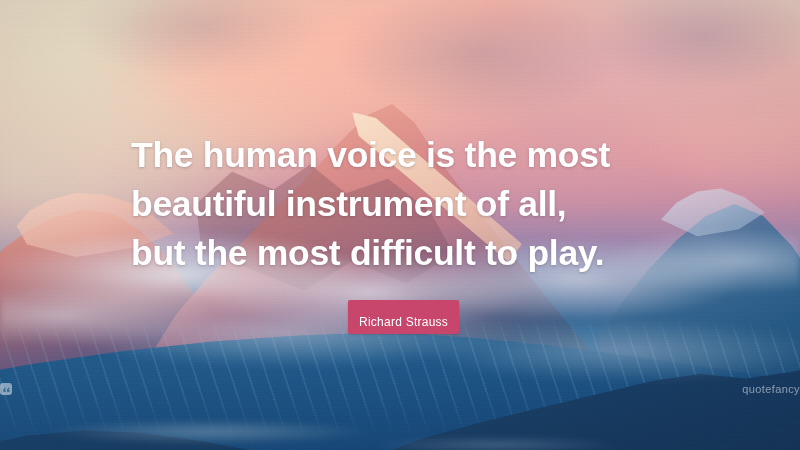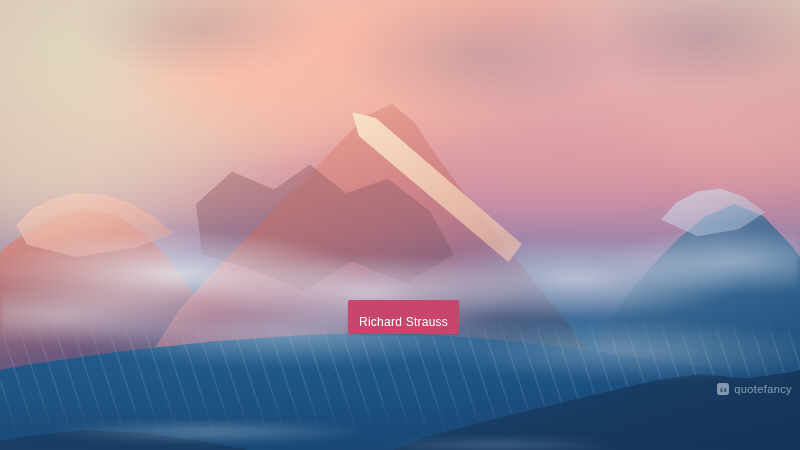--- a/index.html
+++ b/index.html
@@ -225,25 +225,25 @@
     color: #ffffff;
     font-size: 12px;
     font-weight: 400;
     letter-spacing: 0.25px;
     line-height: 13px;
     box-shadow: 0 1px 2px rgba(40,20,40,0.18);
   }
 
   .watermark {
     position: absolute;
-    left: 0; right: 8px;
+    left: 0; right: 0;
     top: 383px;
     display: flex;
     align-items: center;
-    justify-content: flex-end;
+    justify-content: space-between;
     gap: 5px;
     opacity: 0.55;
   }
   .wm-logo {
     width: 12px; height: 12px;
     border-radius: 3px;
     background: #dfe6ee;
     display: flex;
     align-items: center;
     justify-content: center;
@@ -281,20 +281,23 @@
   <div class="mtn mtn-fore-left"></div>
 
   <div class="layer cloudband"></div>
   <div class="layer cloudband2"></div>
   <div class="layer cloudwisp"></div>
   <div class="layer grade"></div>
   <div class="layer grain"></div>
 
   <div class="content">
 
+    <div class="quote">The human voice is the most
+beautiful instrument of all,
+but the most difficult to play.</div>
 
     <div class="author-badge">Richard Strauss</div>
 
     <div class="watermark">
       <span class="wm-logo">
         <svg width="9" height="9" viewBox="0 0 9 9" aria-hidden="true">
           <path d="M1.2 5.9 C1.2 4.2 2.0 3.0 3.5 2.4 L3.9 3.3 C3.1 3.7 2.7 4.2 2.7 4.9 L3.7 4.9 L3.7 6.8 L1.2 6.8 Z
                    M5.0 5.9 C5.0 4.2 5.8 3.0 7.3 2.4 L7.7 3.3 C6.9 3.7 6.5 4.2 6.5 4.9 L7.5 4.9 L7.5 6.8 L5.0 6.8 Z" fill="#4a6b87"></path>
         </svg>
       </span>

